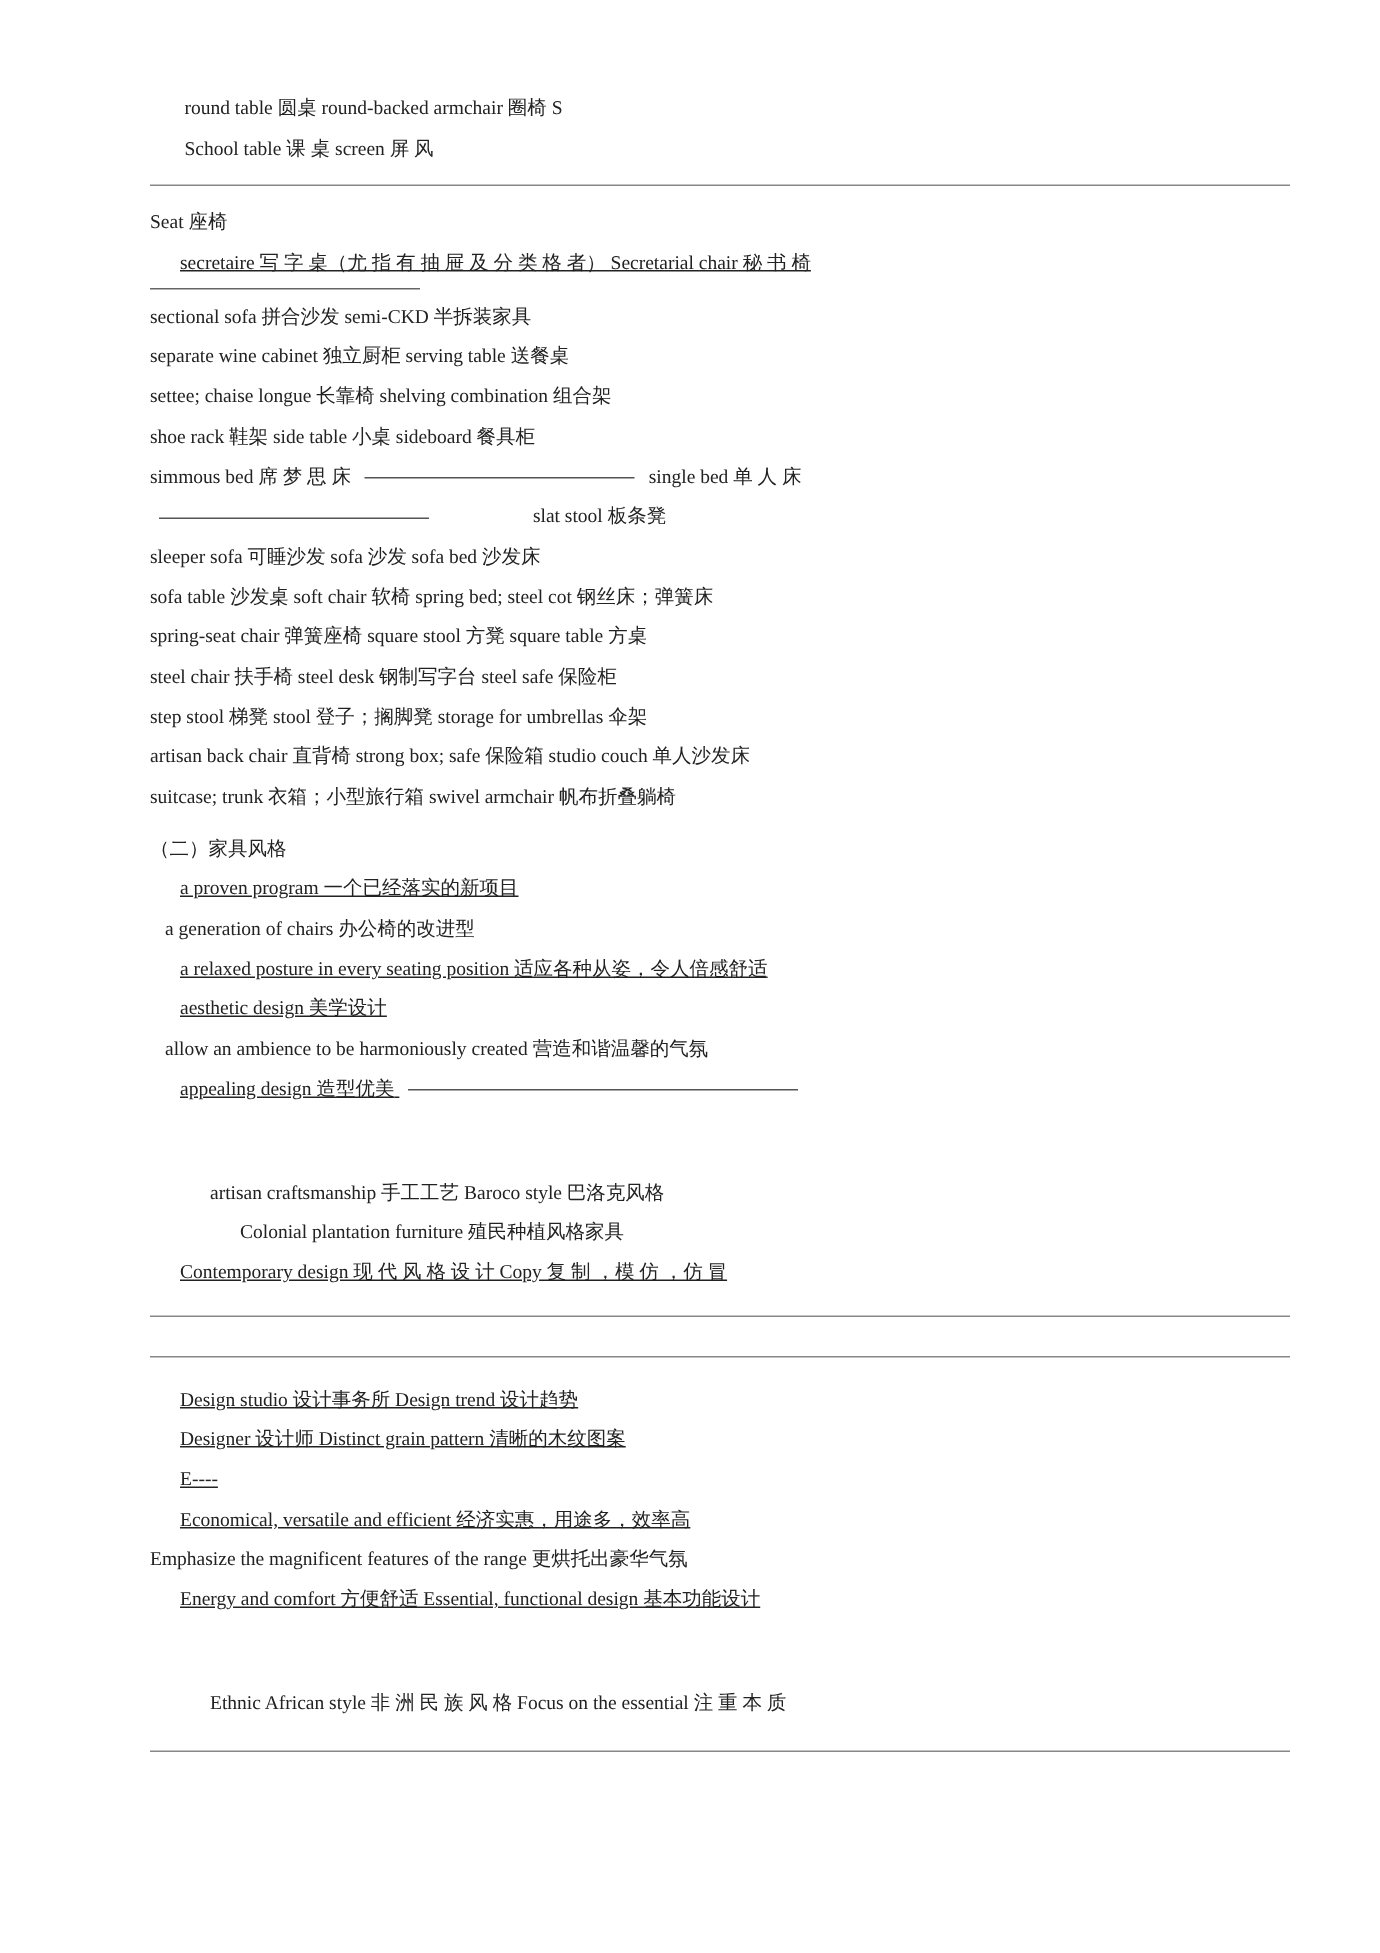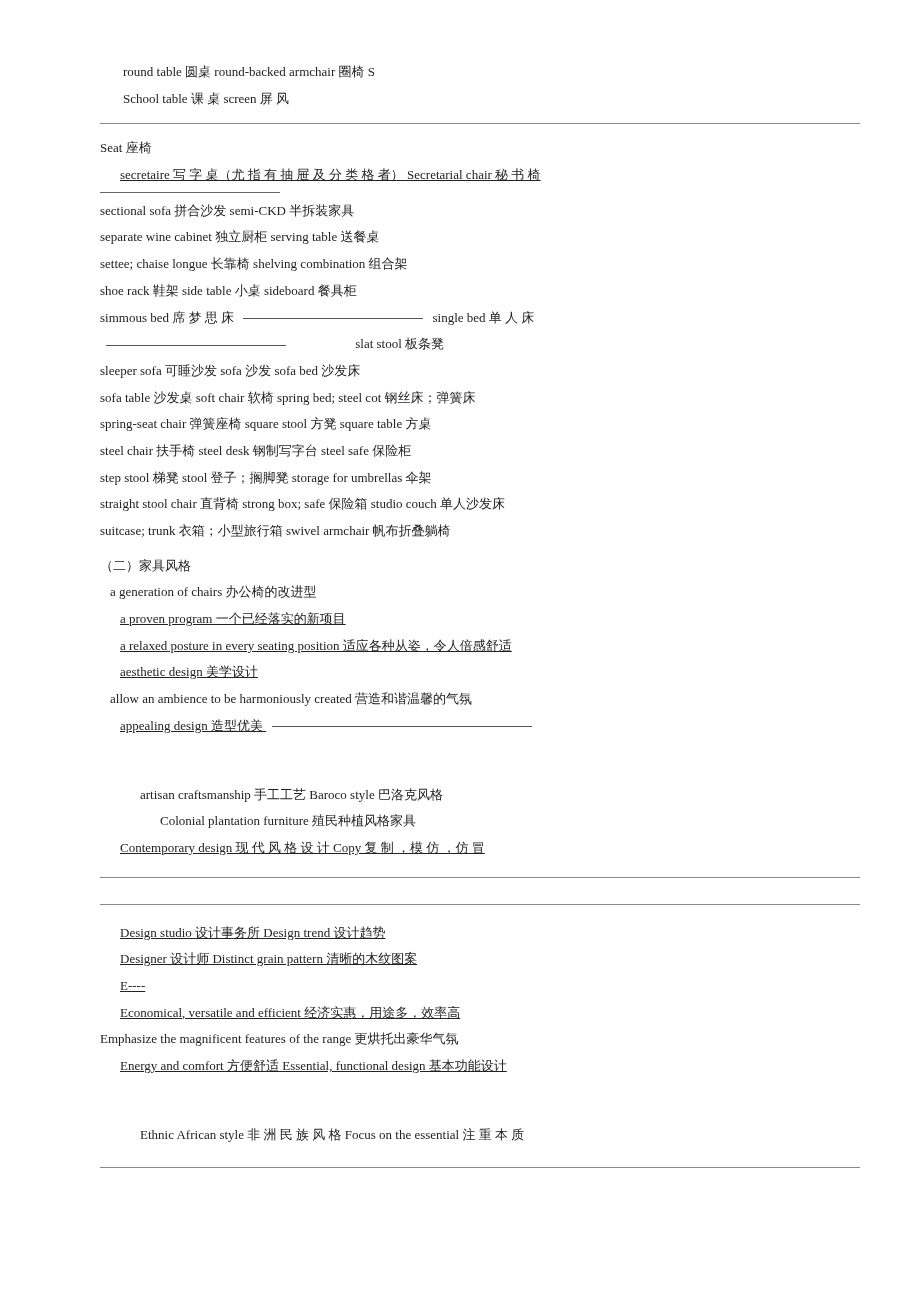--- a/index.html
+++ b/index.html
@@ -96,28 +96,28 @@
     <div class="line">
       <span class="dashed-line"></span>
       <span style="padding-left:60px;">slat stool  板条凳</span>
     </div>
 
     <div class="line">sleeper sofa  可睡沙发        sofa  沙发      sofa bed  沙发床</div>
     <div class="line">sofa table  沙发桌      soft chair  软椅      spring bed; steel cot  钢丝床；弹簧床</div>
     <div class="line">spring-seat chair  弹簧座椅        square stool  方凳      square table  方桌</div>
     <div class="line">steel chair  扶手椅      steel desk  钢制写字台      steel safe  保险柜</div>
     <div class="line">step stool  梯凳        stool  登子；搁脚凳      storage for umbrellas  伞架</div>
-    <div class="line">straight stool chair  直背椅        strong box; safe  保险箱      studio couch  单人沙发床</div>
+    <div class="line">artisan back chair  直背椅        strong box; safe  保险箱      studio couch  单人沙发床</div>
     <div class="line">suitcase; trunk  衣箱；小型旅行箱        swivel armchair  帆布折叠躺椅</div>
   </div>
 
   <div class="section">
     <div class="line">（二）家具风格</div>
+    <div class="line indent1">a proven program  一个已经落实的新项目</div>
     <div class="line indent-section">a generation of chairs  办公椅的改进型</div>
-    <div class="line indent1">a proven program  一个已经落实的新项目</div>
     <div class="line indent1">a relaxed posture in every seating position  适应各种从姿，令人倍感舒适</div>
     <div class="line indent1">aesthetic design  美学设计</div>
     <div class="line indent-section">allow an ambience to be harmoniously created  营造和谐温馨的气氛</div>
     <div class="line indent1">
       <span>appealing design  造型优美</span>
       <span class="dashed-line-long"></span>
     </div>
     <div class="line indent2">artisan craftsmanship  手工工艺      Baroco style  巴洛克风格</div>
     <div class="line indent3">Colonial plantation furniture  殖民种植风格家具</div>
     <div class="line indent1">Contemporary  design  现 代 风 格 设 计          Copy  复 制 ，模 仿 ，仿 冒</div>

